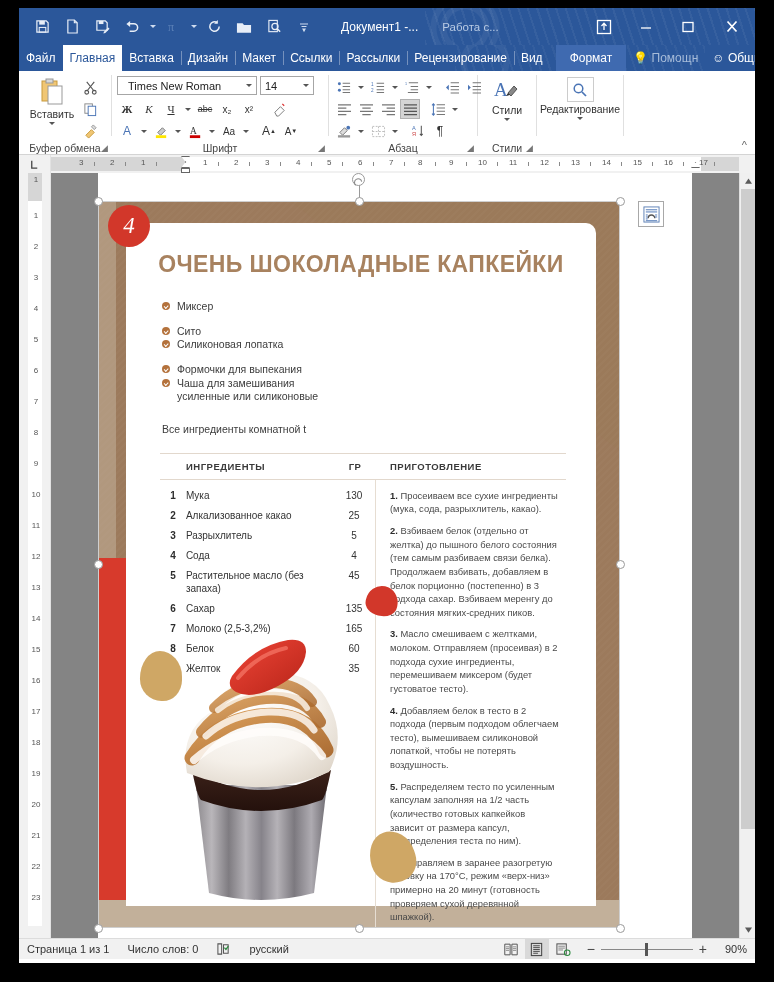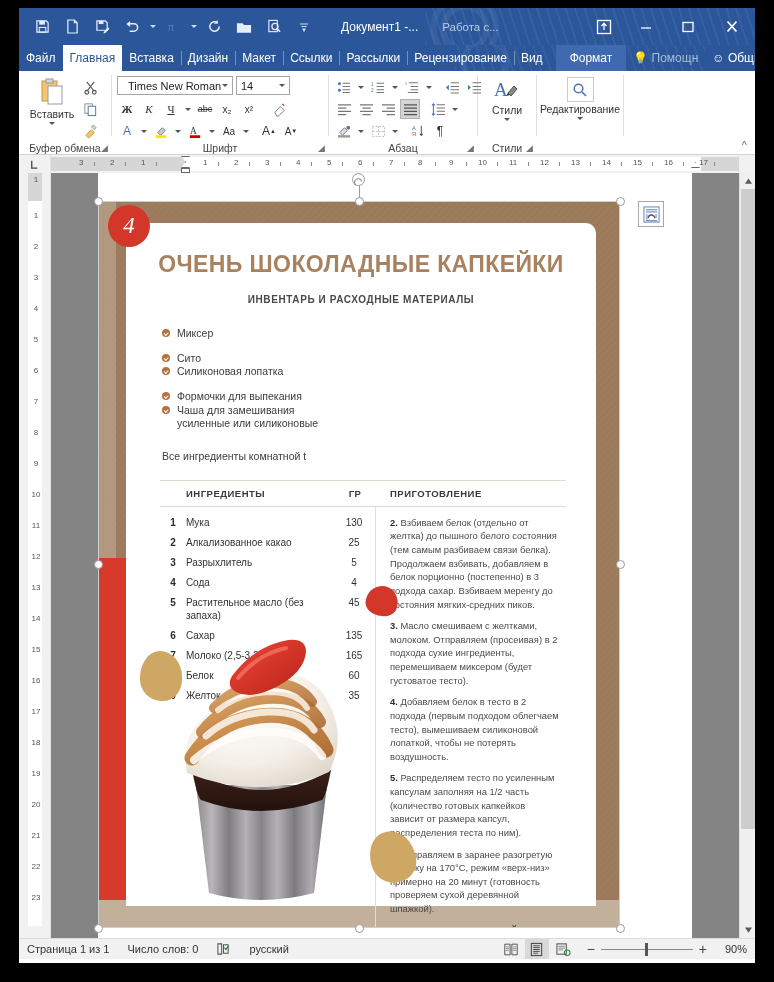--- a/index.html
+++ b/index.html
@@ -74,21 +74,21 @@
           font-size:11px; color:#333; position:relative; }
   .mbtn.sel { background:#d4d4d4; border:1px solid #b0b0b0; }
   .caret { border-left:3px solid transparent; border-right:3px solid transparent;
            border-top:3.5px solid #555; margin:0 2px; }
 
   .fontbox { display:flex; gap:3px; margin-bottom:3px; }
   .combo { height:19px; border:1px solid #a6a6a6; background:#fff; display:flex;
            align-items:center; font-size:11px; color:#222; padding-left:4px; }
   .combo .cb-caret { margin-left:auto; margin-right:4px; border-left:3px solid transparent;
                      border-right:3px solid transparent; border-top:3.5px solid #555; }
-  .fname { width:116px;padding-left:10px; }
+  .fname { width:140px;padding-left:10px; }
   .fsize { width:54px; }
 
   
   .rulerrow { display:flex; height:18px; background:#f1f1f1; }
   .corner { width:32px; height:18px; display:flex; align-items:center; justify-content:center;
             background:#f1f1f1; border-right:1px solid #e2e2e2; }
   .hruler { flex:1; position:relative; background:#f1f1f1; overflow:hidden;
             font-size:8px; color:#555; }
   .hband { position:absolute; left:0; top:2px; height:14px; background:#d6d6d6; }
   .hband.white { background:#fff; }
@@ -655,21 +655,20 @@
         <div class="card">
           <div class="card-tri"></div>
           <div class="card-texture"></div>
           <div class="beige-bar2"></div>
           <div class="red-L"></div>
           <div class="red-L2"></div>
           <div class="beige-bar"></div>
 
           <div class="sheet">
             <div class="card-title">ОЧЕНЬ ШОКОЛАДНЫЕ КАПКЕЙКИ</div>
-            <div class="card-sub">ИНВЕНТАРЬ И РАСХОДНЫЕ МАТЕРИАЛЫ</div>
 
             <div class="inv">
               <div class="inv-col" style="width:100px">
                 <div class="inv-item">
                   <span class="dot"></span>
                   <span>Миксер</span>
                 </div>
                 <div class="inv-item">
                   <span class="dot"></span>
                   <span>Сито</span>
@@ -747,20 +746,21 @@
                       <span class="ing">Белок</span>
                       <span class="gr">60</span>
                     </div>
                   <div class="trow">
                       <span class="n">9</span>
                       <span class="ing">Желток</span>
                       <span class="gr">35</span>
                     </div>
                 </div>
                 <div class="right-tbl">
+                  <div class="step"><b>1.</b><span> Просеиваем все сухие ингредиенты (мука, сода, разрыхлитель, какао).</span></div>
                   <div class="step"><b>2.</b><span> Взбиваем белок (отдельно от желтка) до пышного белого состояния (тем самым разбиваем связи белка). Продолжаем взбивать, добавляем в белок порционно (постепенно) в 3 подхода сахар. Взбиваем меренгу до состояния мягких-средних пиков.</span></div>
                   <div class="step"><b>3.</b><span> Масло смешиваем с желтками, молоком. Отправляем (просеивая) в 2 подхода сухие ингредиенты, перемешиваем миксером (будет густоватое тесто).</span></div>
                   <div class="step"><b>4.</b><span> Добавляем белок в тесто в 2 подхода (первым подходом облегчаем тесто), вымешиваем силиконовой лопаткой, чтобы не потерять воздушность.</span></div>
                   <div class="step"><b>5.</b><span> Распределяем тесто по усиленным капсулам заполняя на 1/2 часть (количество готовых капкейков зависит от размера капсул, распределения теста по ним).</span></div>
                   <div class="step"><b>6.</b><span> Отправляем в заранее разогретую духовку на 170°С, режим «верх-низ» примерно на 20 минут (готовность проверяем сухой деревянной шпажкой).</span></div>
                   <div class="step shelf"><b>СРОК ГОДНОСТИ КАПКЕЙКОВ:</b><span> 6 дней в холодильнике (без крема, в контейнере), 30 дней в морозилке (свежеиспечённые).</span></div>
                 </div>
               </div>
             </div>
           </div>

